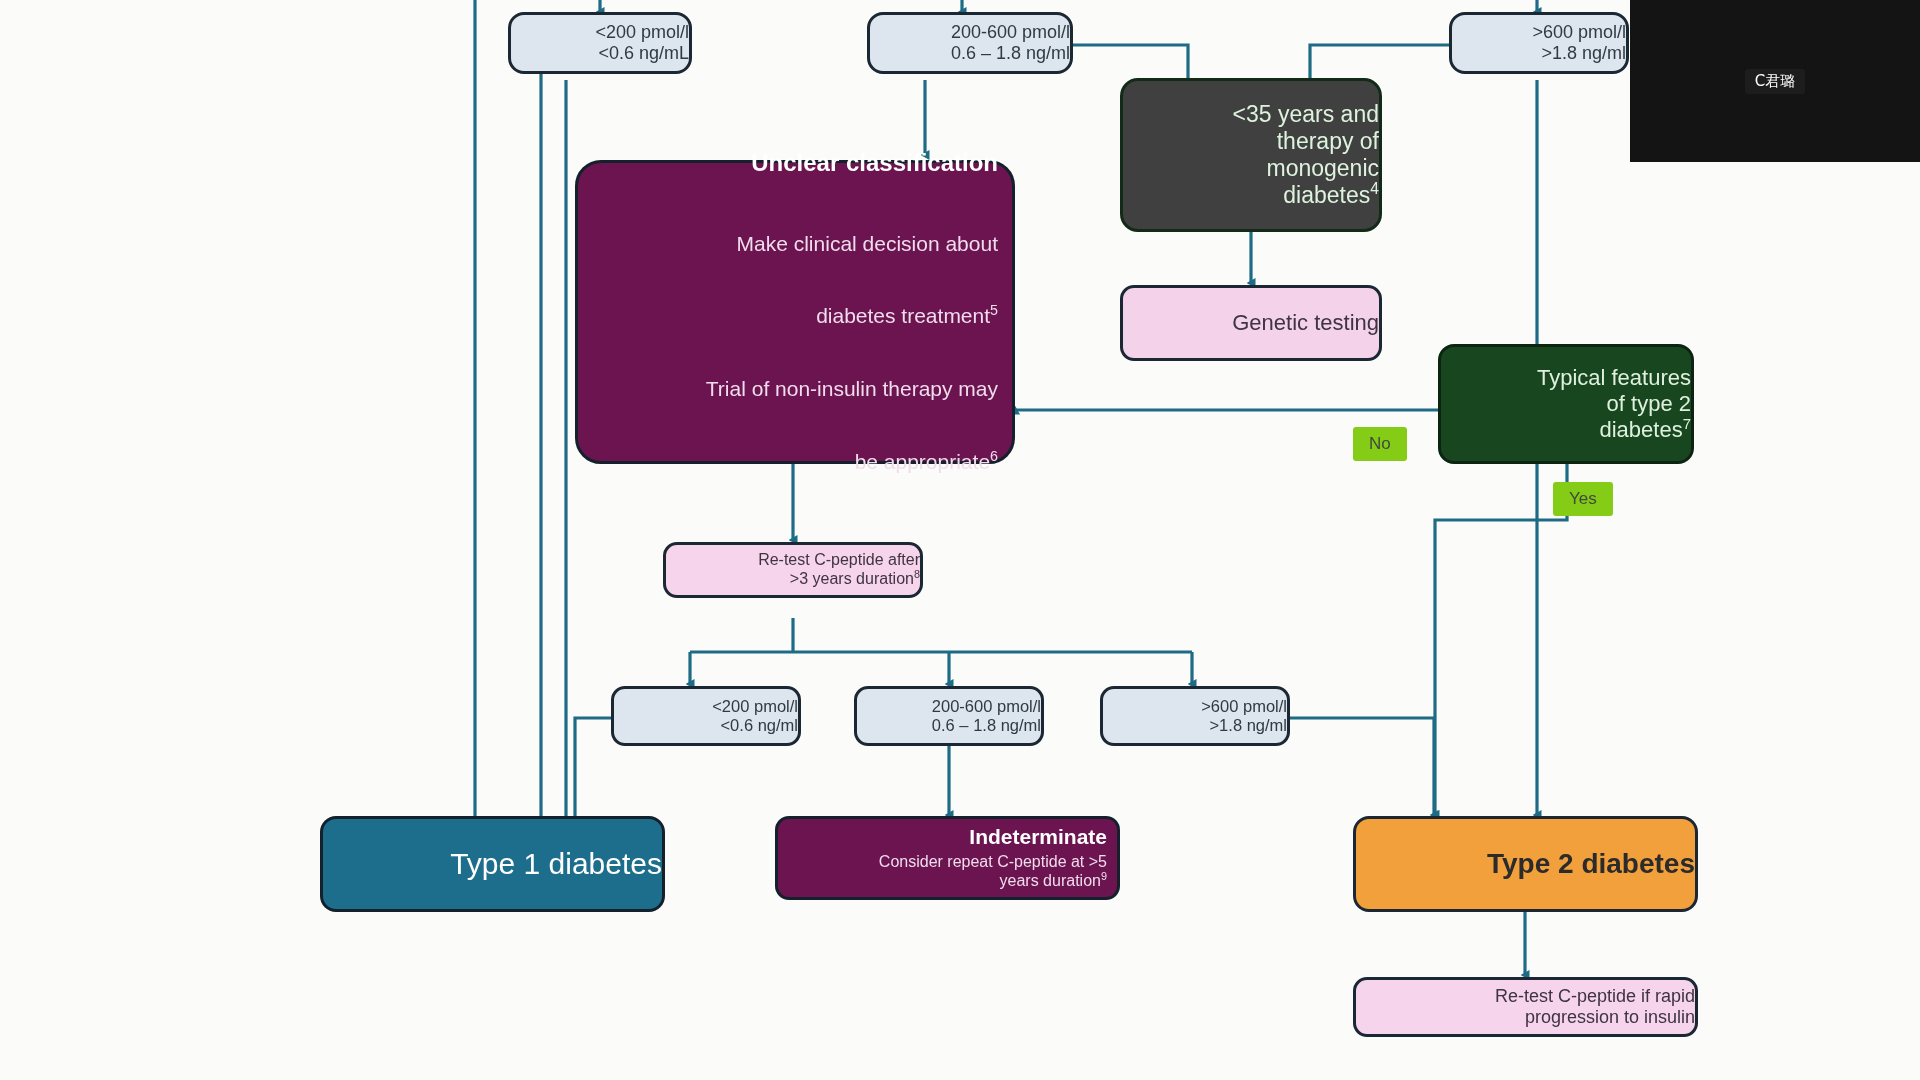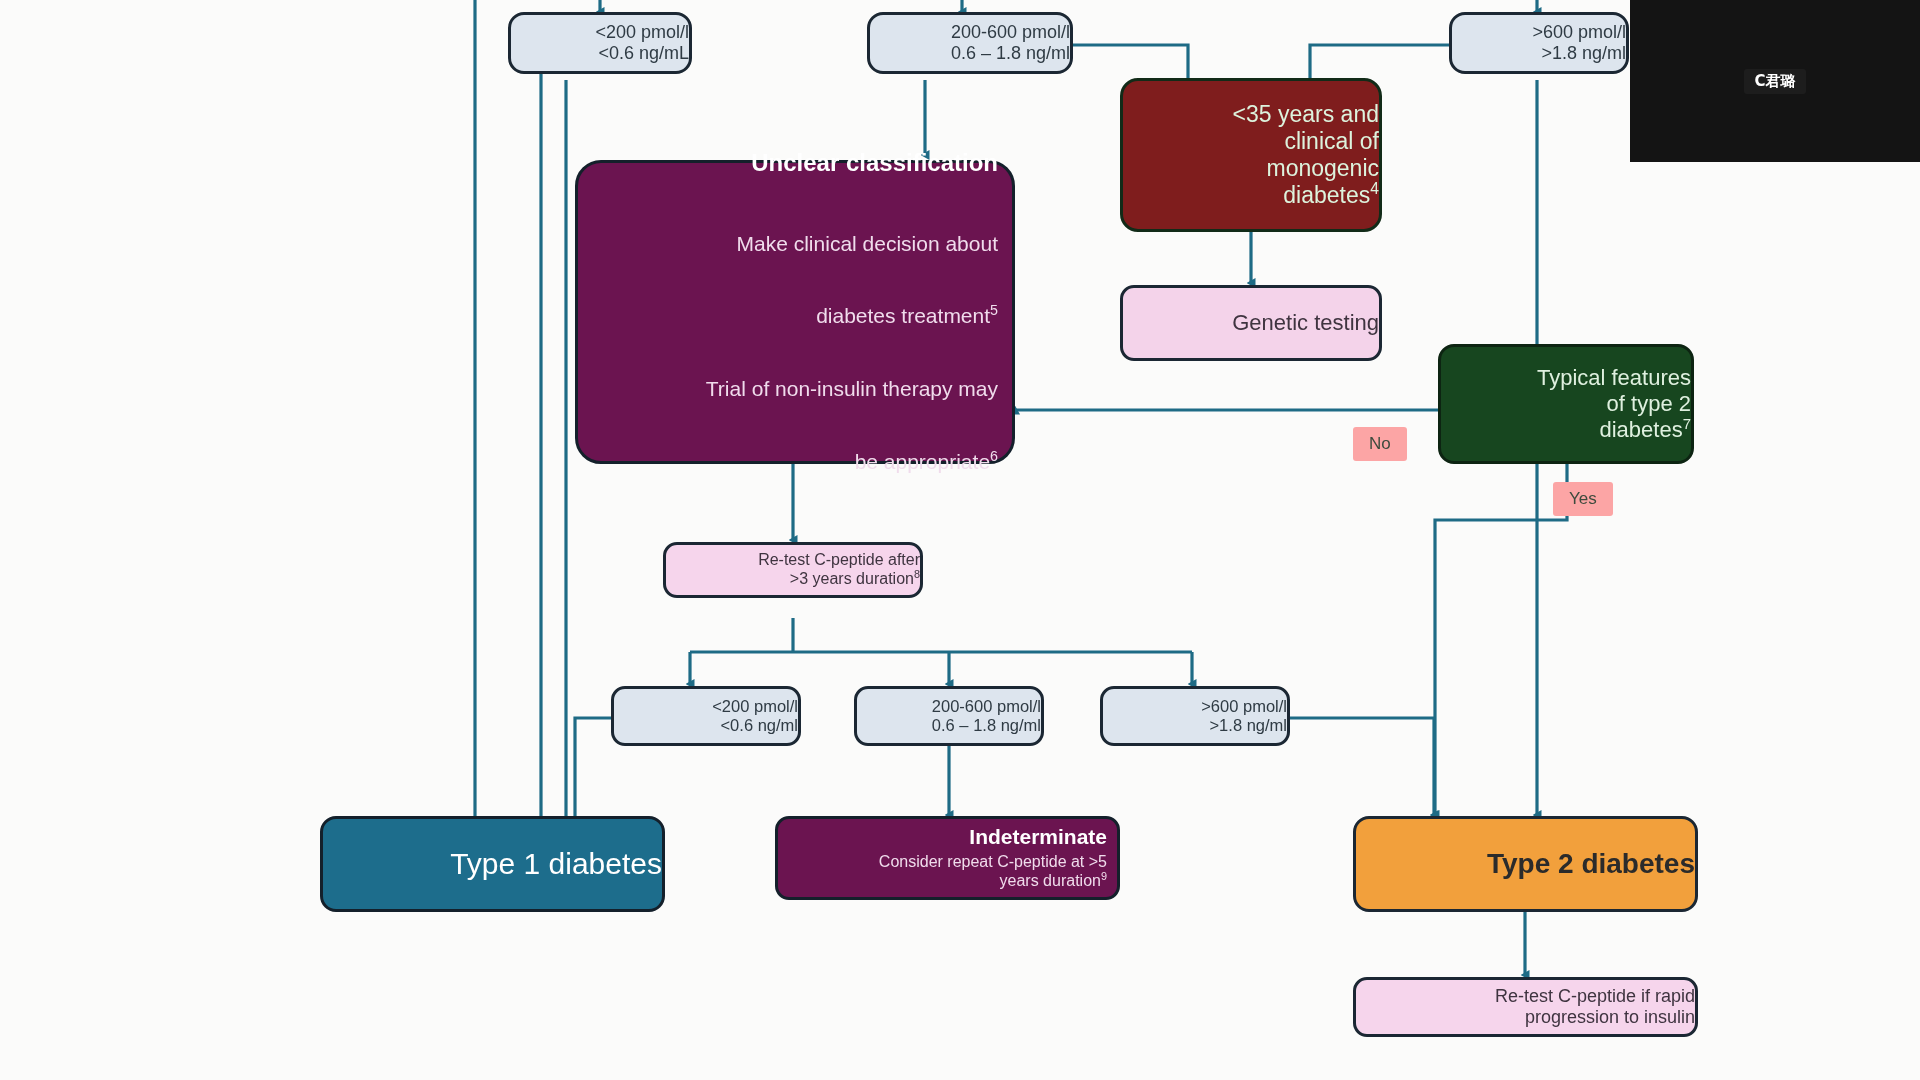--- a/index.html
+++ b/index.html
@@ -29,21 +29,21 @@
   
   .n-crit{
     background:#dde5ee;color:#2f3b44;
     font-size:18px;border-radius:16px;border-width:3px;
   }
   .n-crit2{
     background:#dde5ee;color:#2f3b44;
     font-size:16.5px;border-radius:14px;
   }
   .n-green{
-    background:#7f1d1d;color:#ddf3dd;
+    background:#404040;color:#ddf3dd;
     font-size:23px;border-radius:18px;border-color:#122b18;
   }
   .n-darkgreen{
     background:#17461f;color:#dff0df;
     font-size:22px;border-radius:16px;border-color:#0d2412;
   }
   .n-pink{
     background:#f4d3ea;color:#3f3440;
     font-size:22px;border-radius:14px;border-color:#1b2733;
   }
@@ -64,37 +64,37 @@
   .n-teal{
     background:#1d6d8c;color:#ffffff;
     font-size:30px;font-weight:normal;border-radius:16px;border-color:#14202b;
   }
   .n-orange{
     background:#f2a03c;color:#2b2b2b;
     font-size:28px;font-weight:bold;border-radius:16px;border-color:#1b2733;
   }
   .lbl{
     position:absolute;
-    background:#fca5a5;color:#3d4a3d;
+    background:#84cc16;color:#3d4a3d;
     font-size:17px;
     padding:7px 16px;
     border-radius:3px;
     z-index:4;
     white-space:nowrap;
   }
   sup{font-size:0.68em;vertical-align:super;line-height:0;}
 
   
   #tile{
     position:absolute;right:0;top:0;width:290px;height:162px;
     background:#141414;z-index:20;
     display:flex;align-items:center;justify-content:center;
   }
   #tile .who{
-    color:#ffffff;font-size:15px;font-weight:bold;
+    color:#ffffff;font-size:15px;font-weight:normal;
     background:rgba(255,255,255,0.04);
     padding:3px 10px;border-radius:3px;
     font-family:"DejaVu Sans", sans-serif;
   }
 </style>
 </head>
 <body>
 
 <div id="stage">
 
@@ -156,21 +156,21 @@
     <span class="ln">0.6 – 1.8 ng/ml</span>
   </div>
 
   <div class="node n-crit" style="left:1449px;top:12px;width:180px;height:62px;">
     <span class="ln">&gt;600 pmol/l</span>
     <span class="ln">&gt;1.8 ng/ml</span>
   </div>
 
   <div class="node n-green" style="left:1120px;top:78px;width:262px;height:154px;">
     <span class="ln">&lt;35 years and</span>
-    <span class="ln">clinical of</span>
+    <span class="ln">therapy of</span>
     <span class="ln">monogenic</span>
     <span class="ln"><span>diabetes</span><sup>4</sup></span>
   </div>
 
   <div class="node n-pink" style="left:1120px;top:285px;width:262px;height:76px;">
     <span class="ln">Genetic testing</span>
   </div>
 
   <div class="node n-darkgreen" style="left:1438px;top:344px;width:256px;height:120px;">
     <span class="ln">Typical features</span>

